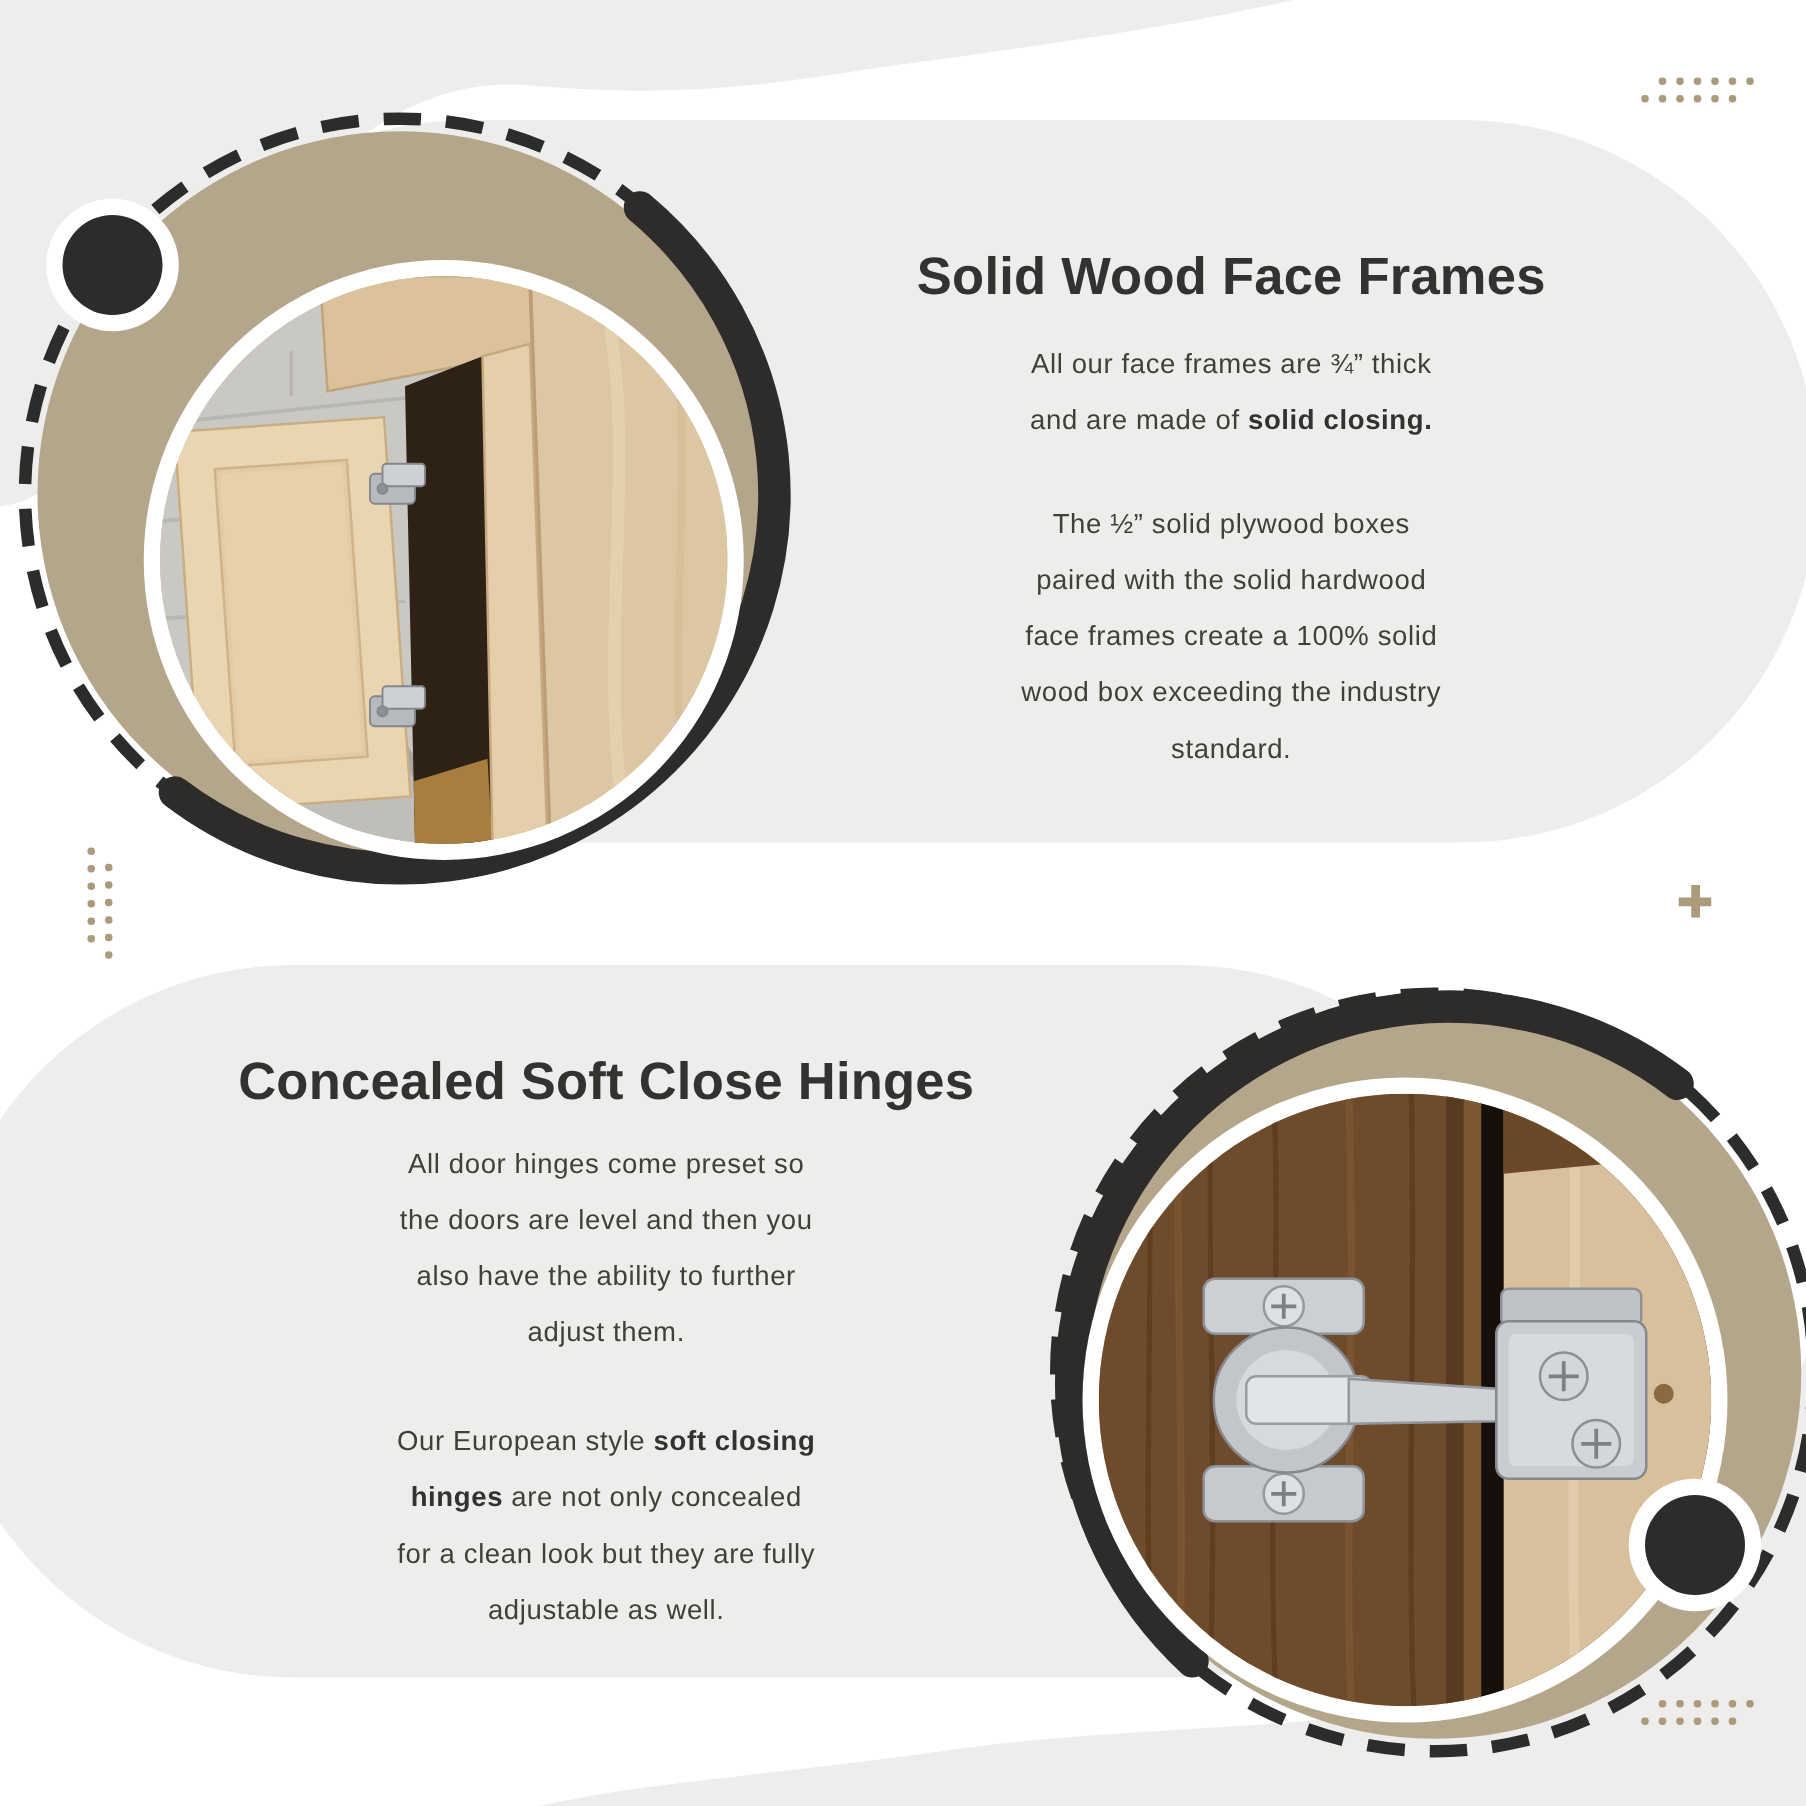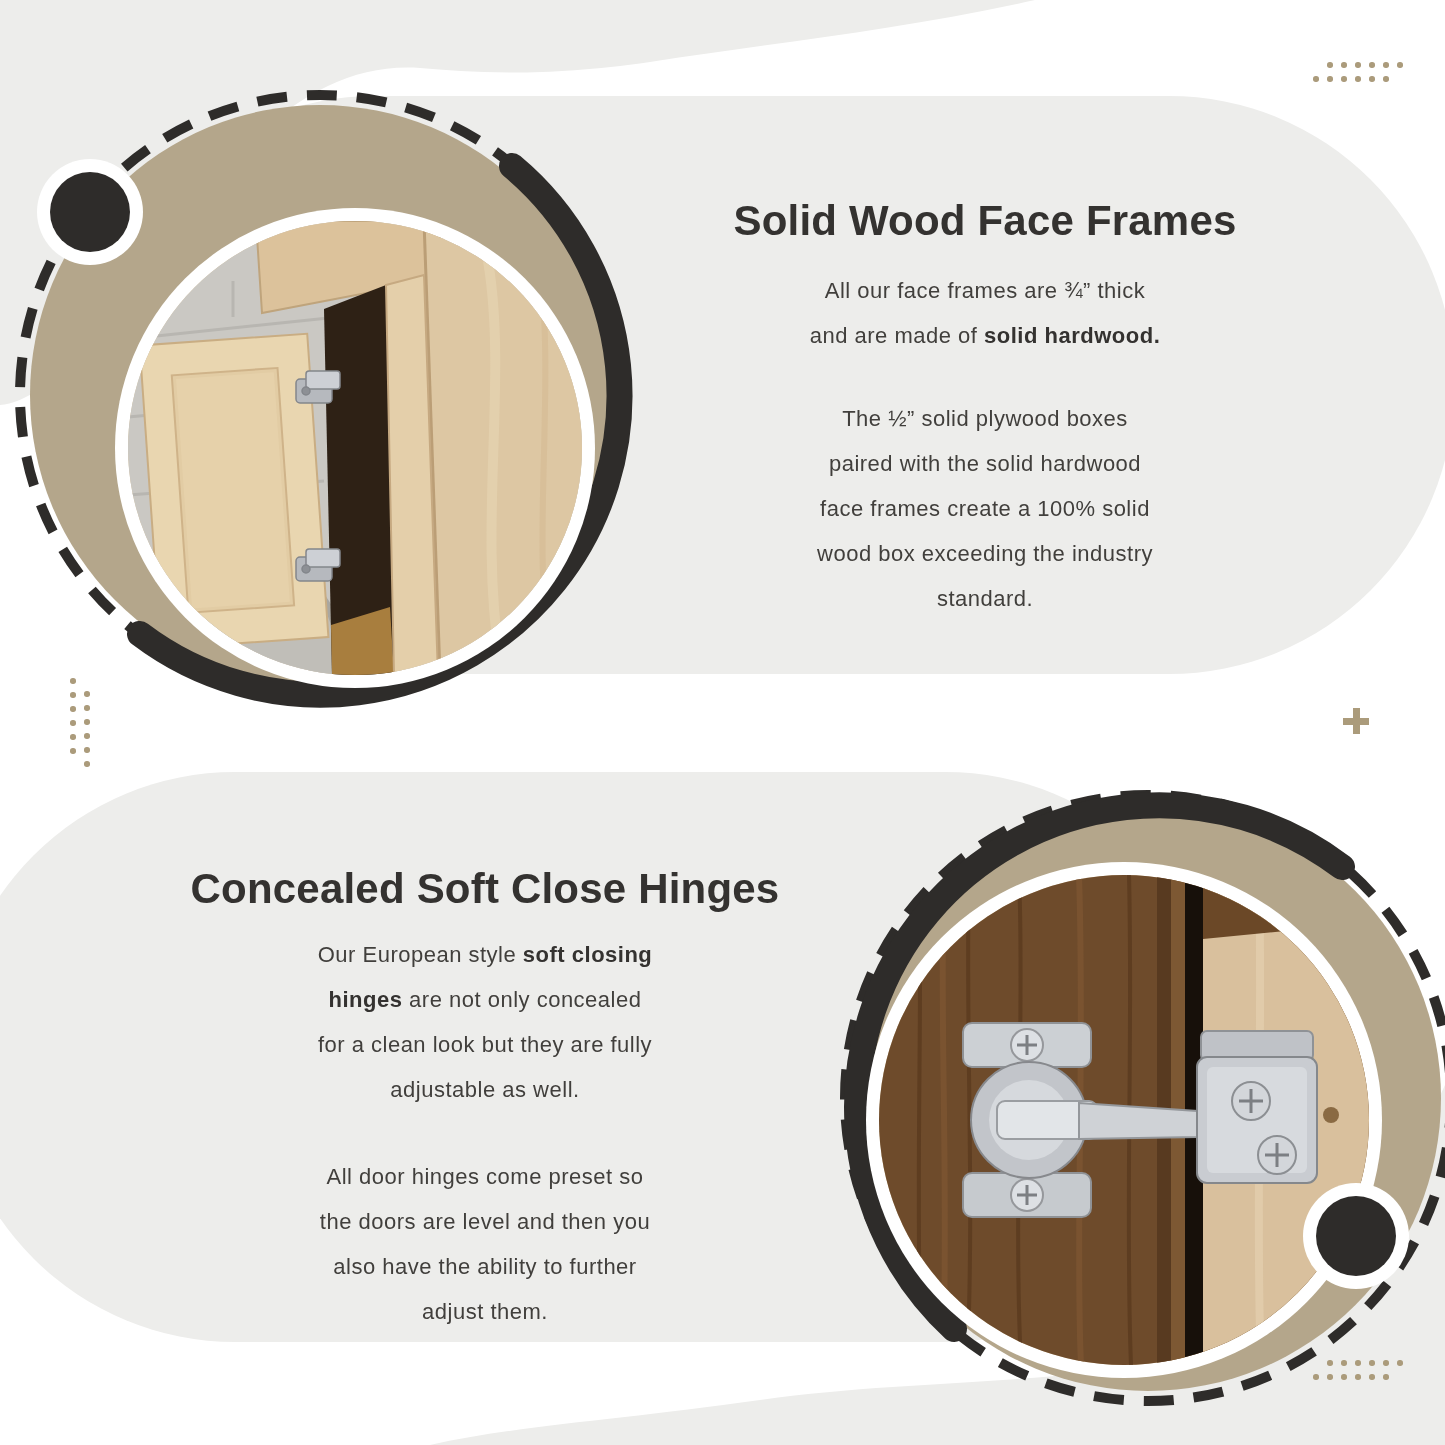--- a/index.html
+++ b/index.html
@@ -39,21 +39,21 @@
   .dots-top-right{left:1313px;top:62px;}
   .dots-middle-left{left:70px;top:678px;}
   .dots-bottom-right{left:1313px;top:1360px;}
   
   .plus{left:1343px;top:708px;width:26px;height:26px;}
   .plus::before{content:"";position:absolute;left:0;top:9.5px;width:26px;height:7px;background:var(--tan_dot,#ab9b7b);}
   .plus::after{content:"";position:absolute;left:9.5px;top:0;width:7px;height:26px;background:var(--tan_dot,#ab9b7b);}
   
   .text-block{text-align:center;color:var(--text,#413f3c);}
   .text-top{left:655px;top:196px;width:660px;}
-  .text-bottom{left:160px;top:864px;width:650px;}
+  .text-bottom{left:160px;top:840px;width:650px;}
   .text-block h2{
     margin:0 0 22px 0;font-size:42px;line-height:50px;font-weight:700;
     color:var(--heading,#343230);letter-spacing:0.2px;
   }
   .text-bottom h2{margin-bottom:18px;}
   .text-block p{
     margin:0 0 38px 0;font-size:22px;line-height:45px;letter-spacing:0.5px;
     white-space:pre-line;
   }
   .text-bottom p{margin-bottom:42px;}
@@ -232,33 +232,33 @@
         <span class="dot"></span>
         <span class="dot"></span>
         <span class="dot"></span>
       </div>
     </div>
   <div class="abs plus"></div>
 
   <div class="abs text-block text-top">
     <h2>Solid Wood Face Frames</h2>
     <p><span>All our face frames are ¾” thick
-and are made of </span><span class="b">solid hardwood.</span></p>
+and are made of </span><span class="b">solid closing.</span></p>
     <p><span>The ½” solid plywood boxes
 paired with the solid hardwood
 face frames create a 100% solid
 wood box exceeding the industry
 standard.</span></p>
   </div>
 
   <div class="abs text-block text-bottom">
     <h2>Concealed Soft Close Hinges</h2>
+    <p><span>All door hinges come preset so
+the doors are level and then you
+also have the ability to further
+adjust them.</span></p>
     <p><span>Our European style </span><span class="b">soft closing
 hinges</span><span> are not only concealed
 for a clean look but they are fully
 adjustable as well.</span></p>
-    <p><span>All door hinges come preset so
-the doors are level and then you
-also have the ability to further
-adjust them.</span></p>
   </div>
 
 </div>
 
 </body></html>

